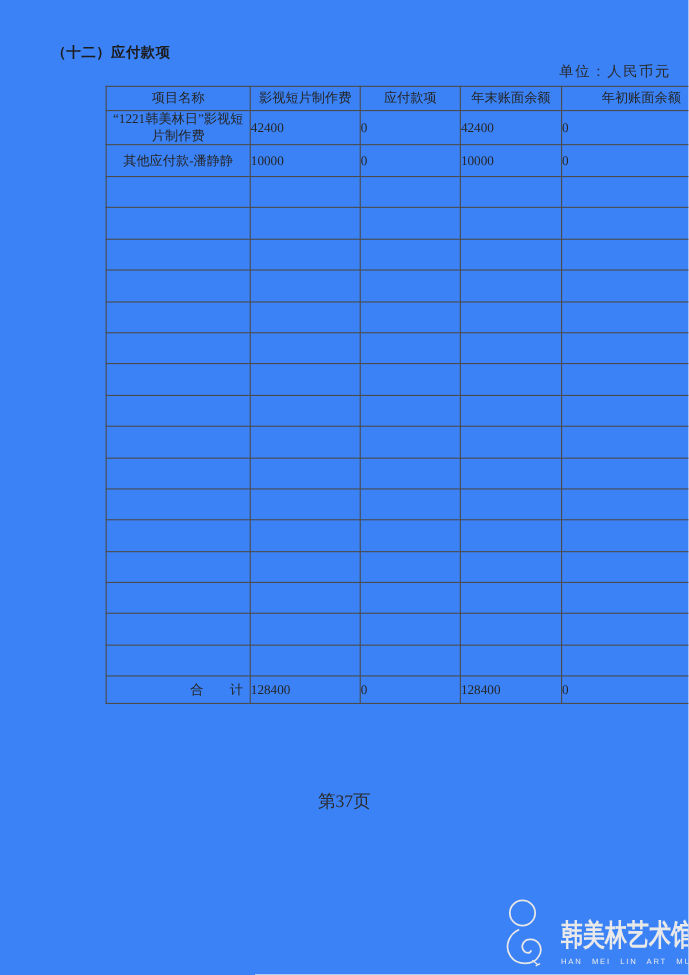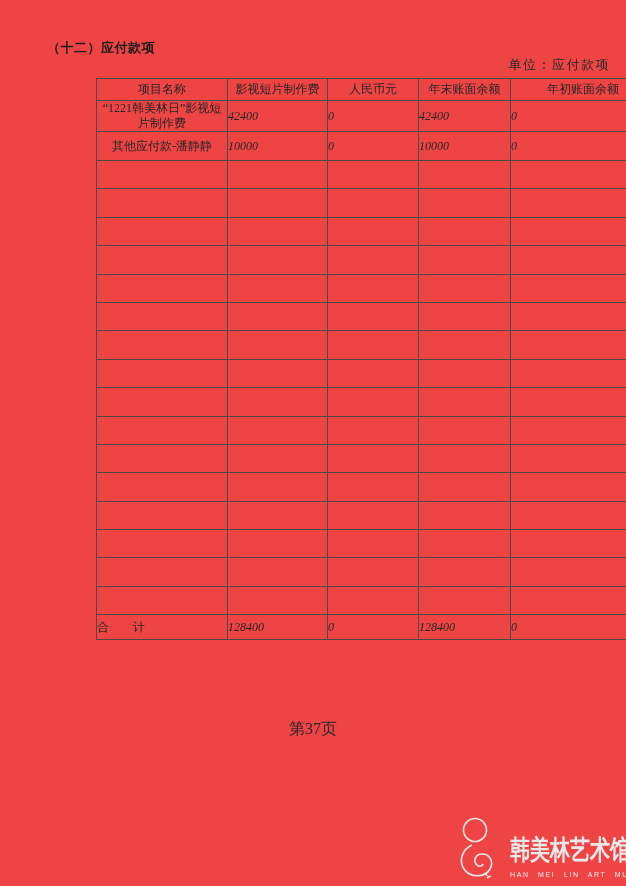--- a/index.html
+++ b/index.html
@@ -1,21 +1,21 @@
 <!DOCTYPE html>
 <html><head>
 <meta charset="utf-8">
 <style>
   * { box-sizing: border-box; }
   html, body { margin: 0; padding: 0; background: #ffffff; }
   .page {
     position: relative;
     width: 626px;
     height: 886px;
-    background: #ef4444;
+    background: #3b82f6;
     font-family: "Liberation Serif", "DejaVu Serif", serif;
     color: #262626;
     overflow: hidden;
   }
   .section-title {
     position: absolute;
     left: 47px;
     top: 39px;
     font-size: 13px;
     font-weight: bold;
@@ -43,26 +43,26 @@
     border: 1px solid #4b4b4b;
     font-size: 12px;
     font-weight: normal;
     padding: 0;
     vertical-align: middle;
     color: #262626;
     overflow: hidden;
   }
   table.payables th { height: 22px; text-align: center; }
   td.name-cell { text-align: center; padding: 1px 3px 1px 4px; line-height: 1.25; }
-  td.num-cell  { text-align: left; padding-left: 9px; font-style: italic; }
+  td.num-cell  { text-align: left; padding-left: 9px; }
   tr.row-tall td { height: 30px; }
   tr.row-std  td { height: 29px; }
   tr.empty-row td { height: 28.4px; }
   tr.total-row td { height: 25px; }
-  td.total-label-cell { text-align: left; letter-spacing: 6px; }
+  td.total-label-cell { text-align: right; letter-spacing: 6px; }
   .page-number {
     position: absolute;
     left: 0; right: 0;
     top: 719px;
     text-align: center;
     font-size: 16px;
     color: #2a2a2a;
   }
   .watermark {
     position: absolute;
@@ -91,35 +91,35 @@
     word-spacing: 5px;
     white-space: nowrap;
   }
 </style>
 </head>
 <body>
 
 <div class="page">
 
   <div class="section-title">（十二）应付款项</div>
-  <div class="unit-label">单位：应付款项</div>
+  <div class="unit-label">单位：人民币元</div>
 
   <table class="payables">
     <colgroup>
       <col style="width:131px">
         <col style="width:100px">
         <col style="width:91px">
         <col style="width:92px">
         <col style="width:145px">
     </colgroup>
     <thead>
       <tr>
         <th>项目名称</th>
         <th>影视短片制作费</th>
-        <th>人民币元</th>
+        <th>应付款项</th>
         <th>年末账面余额</th>
         <th>年初账面余额</th>
       </tr>
     </thead>
     <tbody>
       <tr class="row-tall">
         <td class="name-cell">“1221韩美林日”影视短片制作费</td>
         <td class="num-cell">42400</td>
         <td class="num-cell">0</td>
         <td class="num-cell">42400</td>

